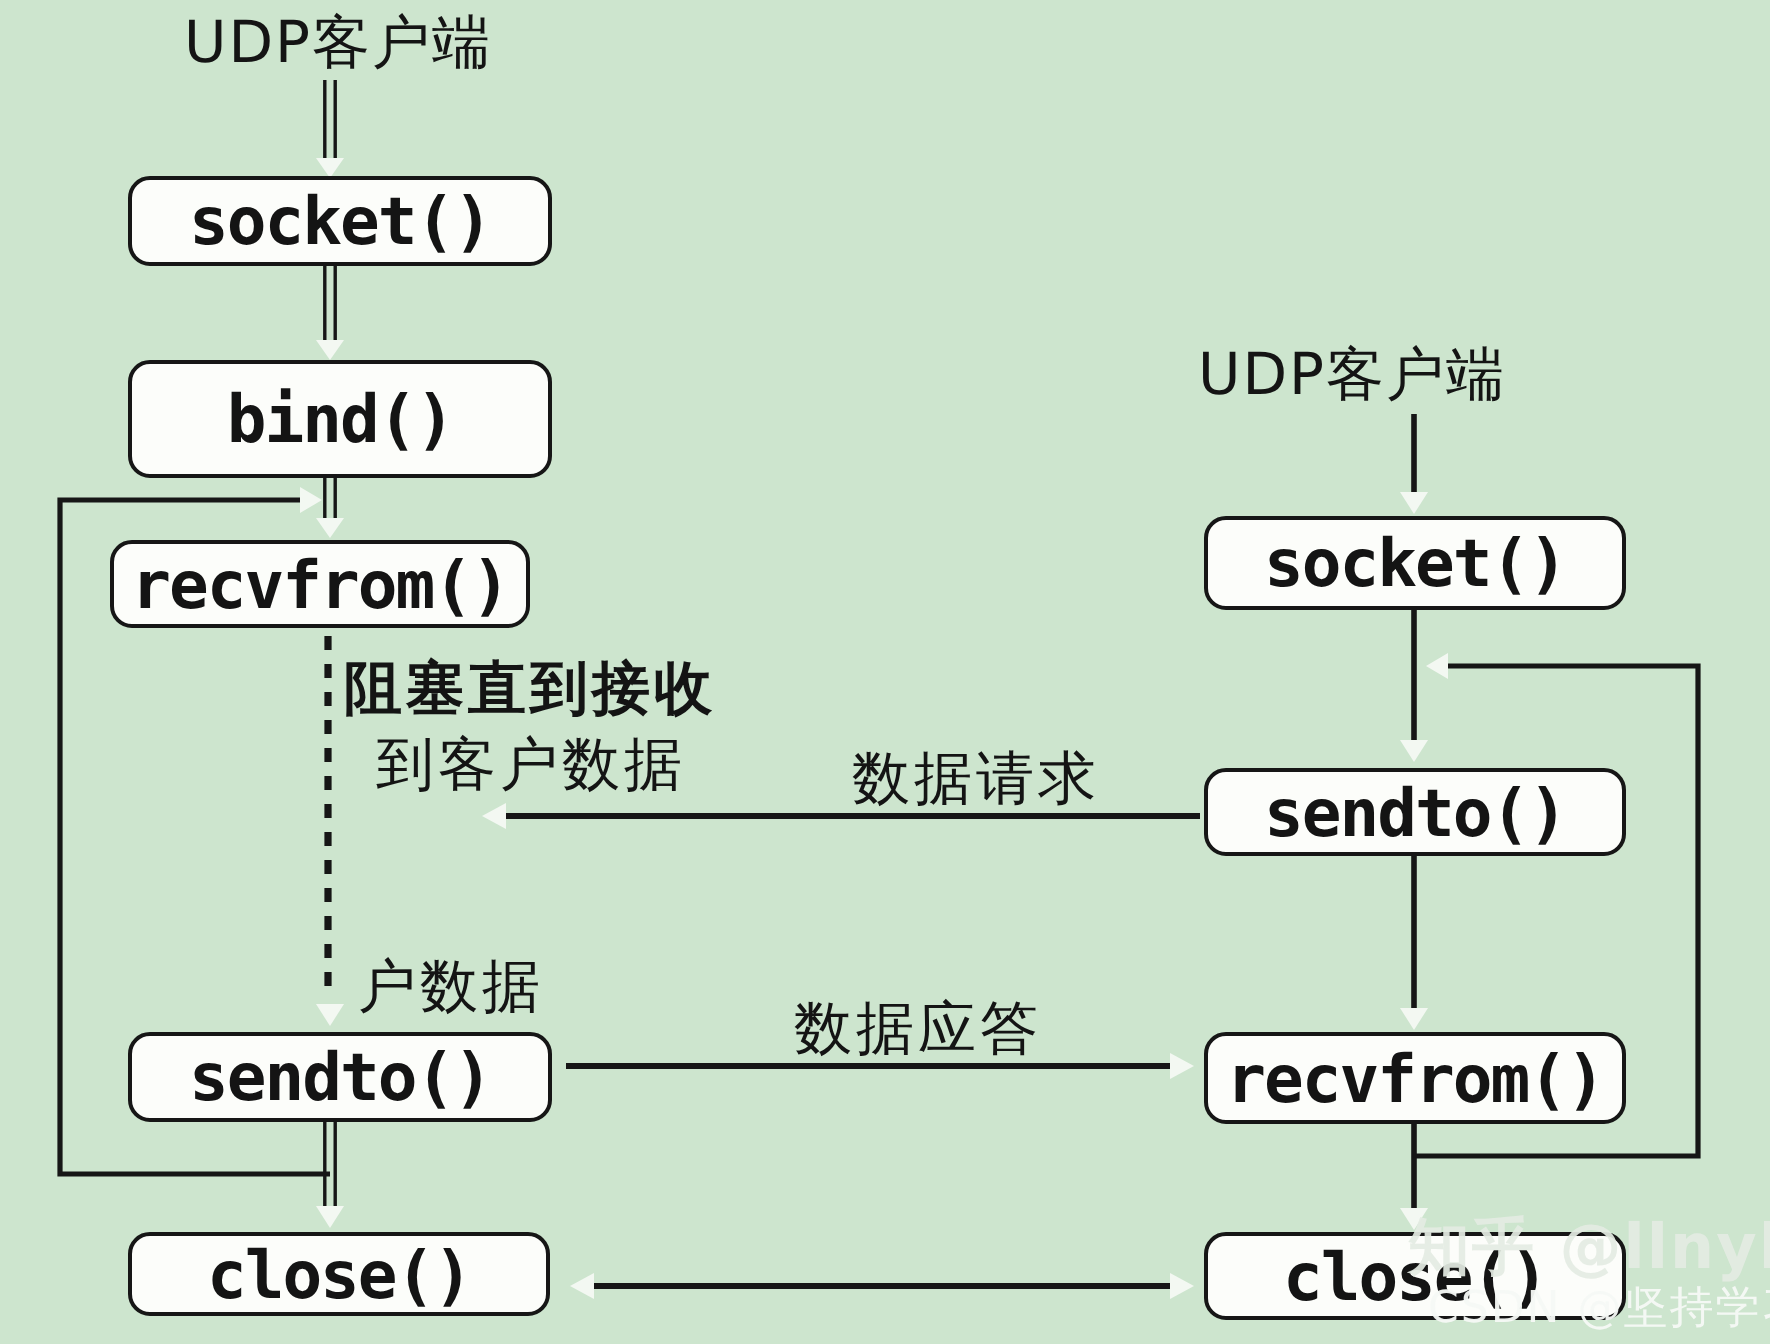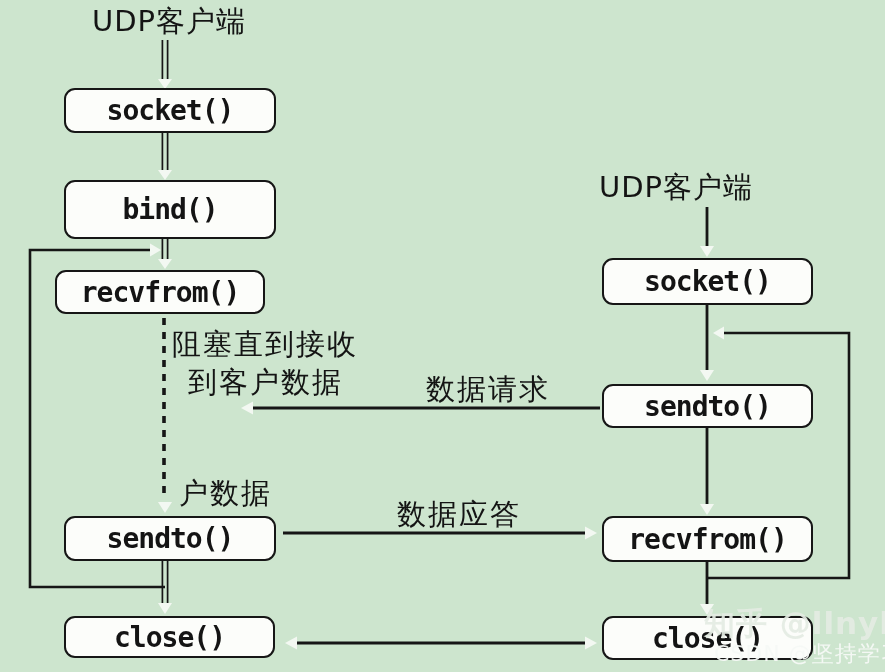--- a/index.html
+++ b/index.html
@@ -17,21 +17,21 @@
     font-family:"DejaVu Sans","Liberation Sans",sans-serif;
   }
   .arrows{position:absolute;left:0;top:0;}
   .box{
     position:absolute;
     background:var(--box-fill);
     border:2.5px solid var(--line);
     border-radius:11px;
     display:flex;align-items:center;justify-content:center;
     font-family:"DejaVu Sans Mono","Liberation Mono",monospace;
-    font-size:28px;font-weight:600;color:var(--ink);
+    font-size:33px;font-weight:600;color:var(--ink);
     letter-spacing:-1px;
     box-sizing:border-box;
     z-index:2;
   }
   .cn{
     position:absolute;
     color:var(--ink);
     font-size:29px;
     letter-spacing:2px;
     white-space:nowrap;
@@ -139,21 +139,21 @@
   </div>
 
   <div class="box" style="left:602px;top:516px;width:211px;height:46px;">
     <span>recvfrom()</span>
   </div>
 
   <div class="box" style="left:602px;top:616px;width:211px;height:44px;">
     <span>close()</span>
   </div>
 
-  <div class="cn" style="left:172px;top:325px;">阻塞直到接收</div>
+  <div class="cn" style="left:172px;top:325px;font-weight:bold;">阻塞直到接收</div>
   <div class="cn" style="left:188px;top:363px;">到客户数据</div>
 
   <div class="cn" style="left:426px;top:370px;">数据请求</div>
 
   <div class="cn" style="left:179px;top:474px;">户数据</div>
   <div class="cn" style="left:397px;top:495px;font-family:Liberation Mono, monospace;">数据应答</div>
 
   <div class="watermark wm-zhihu">知乎 @llnyb</div>
   <div class="watermark wm-csdn">CSDN @坚持学习.</div>
 

